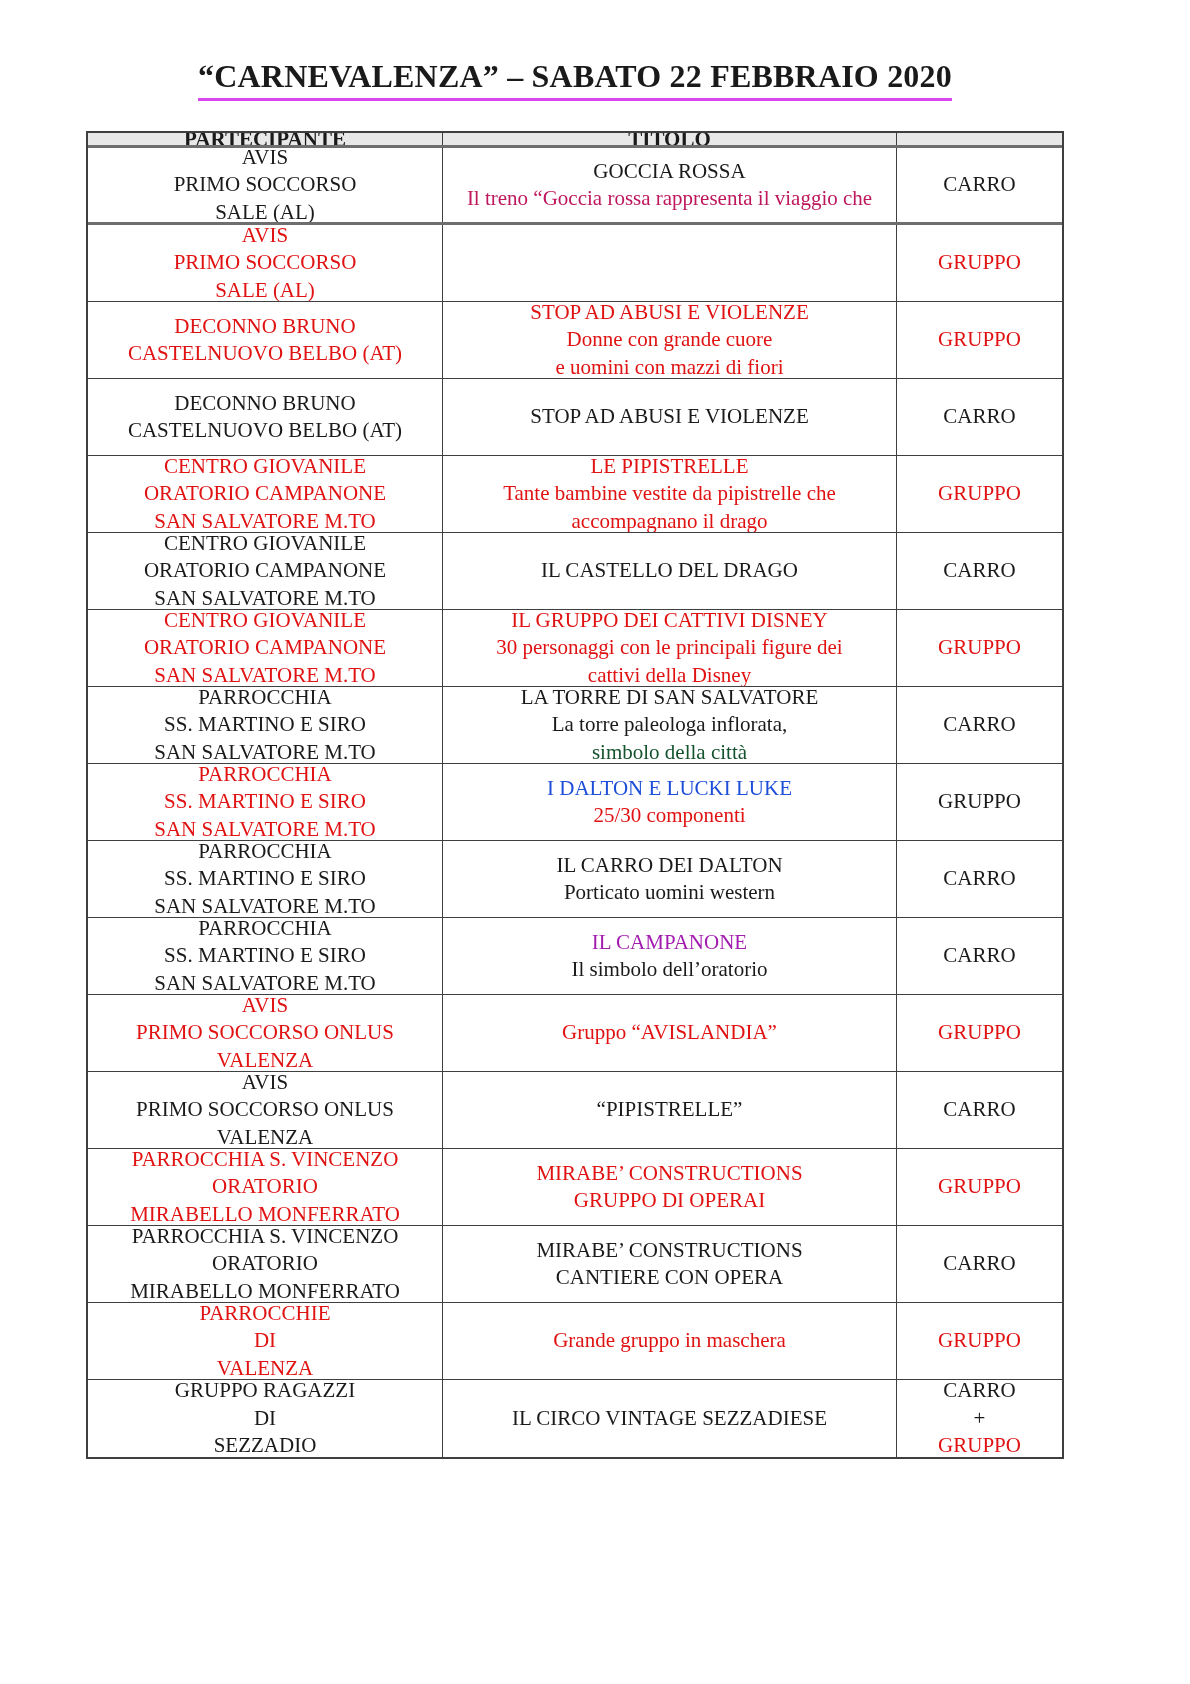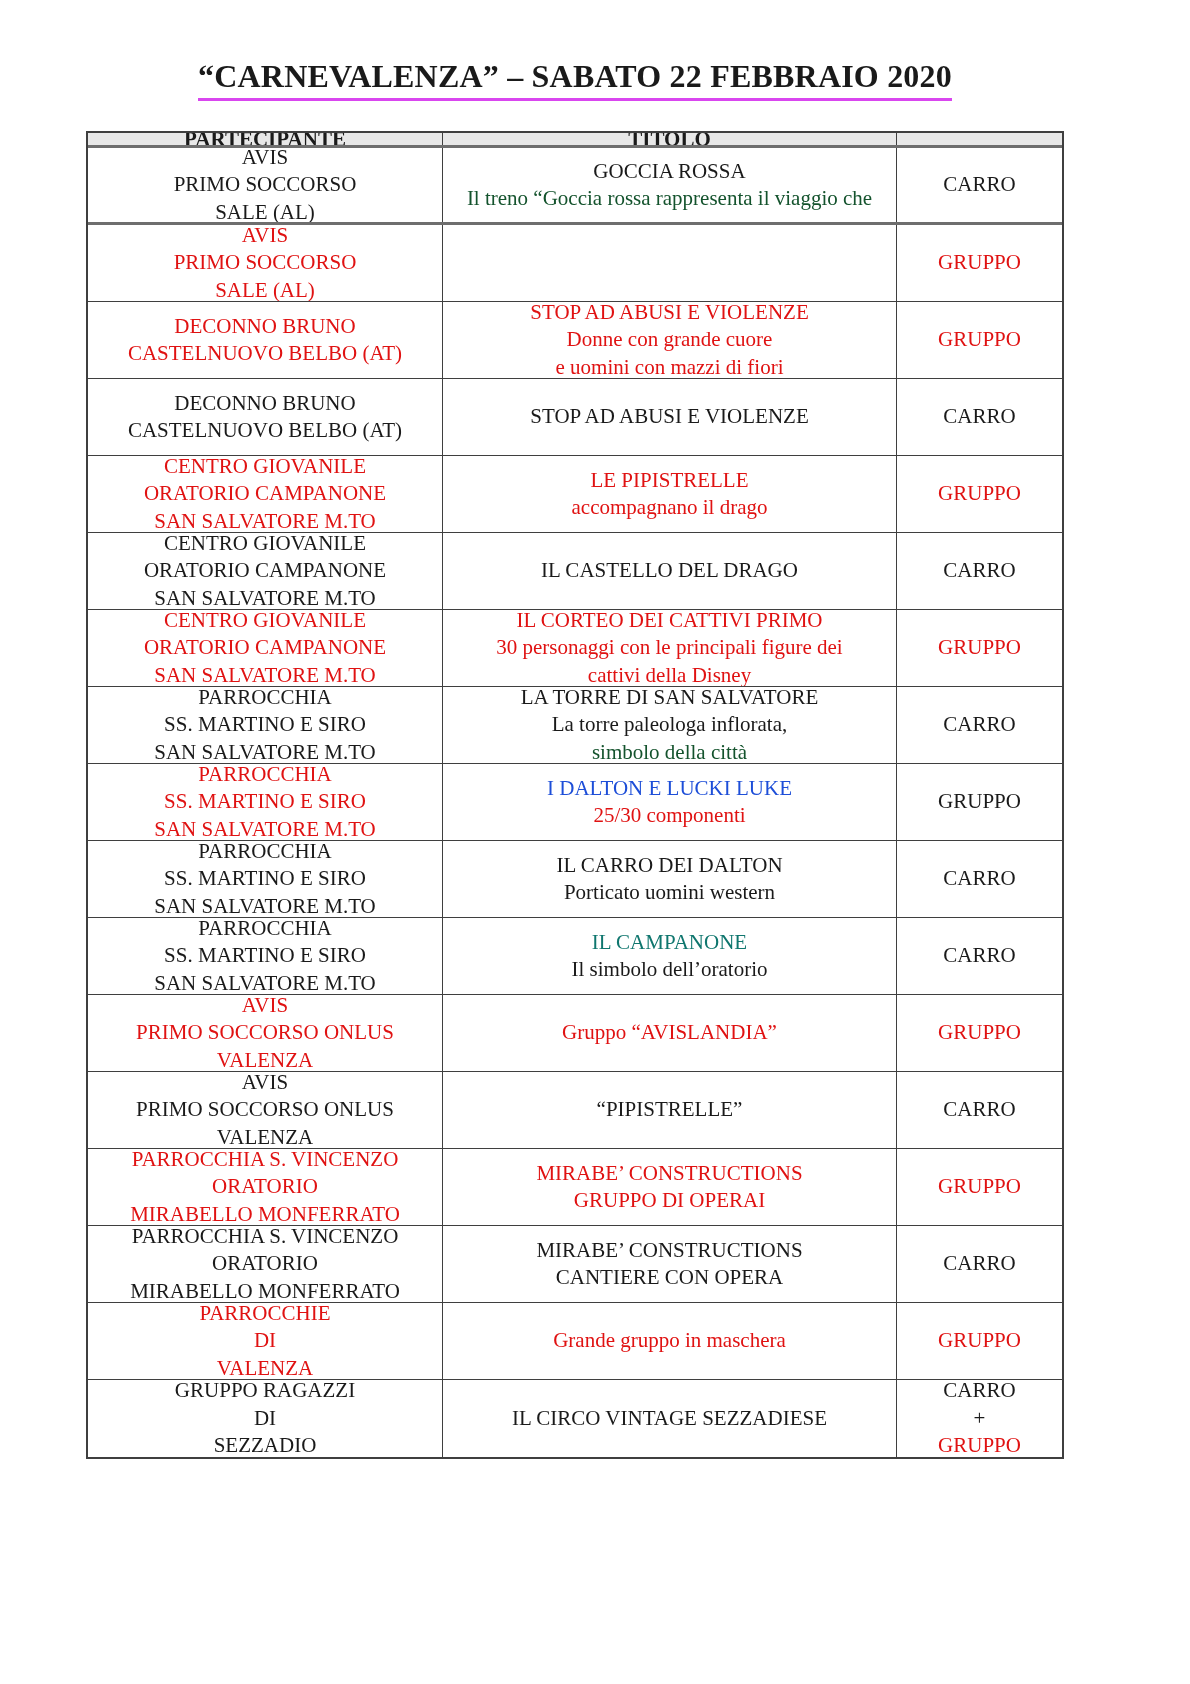--- a/index.html
+++ b/index.html
@@ -75,21 +75,21 @@
     </div>
     <div id="rows">
         <div class="row body-row thick">
           <div class="cell c1">
             <div class="line" style="color: rgb(26, 26, 26);">AVIS</div>
             <div class="line" style="color: rgb(26, 26, 26);">PRIMO SOCCORSO</div>
             <div class="line" style="color: rgb(26, 26, 26);">SALE (AL)</div>
           </div>
           <div class="cell c2">
             <div class="line" style="color: rgb(26, 26, 26);">GOCCIA ROSSA</div>
-            <div class="line" style="color: #14532d;">Il treno “Goccia rossa rappresenta il viaggio che</div>
+            <div class="line" style="color: #be185d;">Il treno “Goccia rossa rappresenta il viaggio che</div>
           </div>
           <div class="cell c3">
             <div class="line" style="color: rgb(26, 26, 26);">CARRO</div>
           </div>
         </div>
         <div class="row body-row">
           <div class="cell c1">
             <div class="line" style="color: rgb(224, 18, 18);">AVIS</div>
             <div class="line" style="color: rgb(224, 18, 18);">PRIMO SOCCORSO</div>
             <div class="line" style="color: rgb(224, 18, 18);">SALE (AL)</div>
@@ -126,20 +126,21 @@
           </div>
         </div>
         <div class="row body-row">
           <div class="cell c1">
             <div class="line" style="color: rgb(224, 18, 18);">CENTRO GIOVANILE</div>
             <div class="line" style="color: rgb(224, 18, 18);">ORATORIO CAMPANONE</div>
             <div class="line" style="color: rgb(224, 18, 18);">SAN SALVATORE M.TO</div>
           </div>
           <div class="cell c2">
             <div class="line" style="color: rgb(224, 18, 18);">LE PIPISTRELLE</div>
+            <div class="line" style="color: rgb(224, 18, 18);">Tante bambine vestite da pipistrelle che</div>
             <div class="line" style="color: rgb(224, 18, 18);">accompagnano il drago</div>
           </div>
           <div class="cell c3">
             <div class="line" style="color: rgb(224, 18, 18);">GRUPPO</div>
           </div>
         </div>
         <div class="row body-row">
           <div class="cell c1">
             <div class="line" style="color: rgb(26, 26, 26);">CENTRO GIOVANILE</div>
             <div class="line" style="color: rgb(26, 26, 26);">ORATORIO CAMPANONE</div>
@@ -152,21 +153,21 @@
             <div class="line" style="color: rgb(26, 26, 26);">CARRO</div>
           </div>
         </div>
         <div class="row body-row">
           <div class="cell c1">
             <div class="line" style="color: rgb(224, 18, 18);">CENTRO GIOVANILE</div>
             <div class="line" style="color: rgb(224, 18, 18);">ORATORIO CAMPANONE</div>
             <div class="line" style="color: rgb(224, 18, 18);">SAN SALVATORE M.TO</div>
           </div>
           <div class="cell c2">
-            <div class="line" style="color: rgb(224, 18, 18);">IL CORTEO DEI CATTIVI PRIMO</div>
+            <div class="line" style="color: rgb(224, 18, 18);">IL GRUPPO DEI CATTIVI DISNEY</div>
             <div class="line" style="color: rgb(224, 18, 18);">30 personaggi con le principali figure dei</div>
             <div class="line" style="color: rgb(224, 18, 18);">cattivi della Disney</div>
           </div>
           <div class="cell c3">
             <div class="line" style="color: rgb(224, 18, 18);">GRUPPO</div>
           </div>
         </div>
         <div class="row body-row">
           <div class="cell c1">
             <div class="line" style="color: rgb(26, 26, 26);">PARROCCHIA</div>
@@ -210,21 +211,21 @@
             <div class="line" style="color: rgb(26, 26, 26);">CARRO</div>
           </div>
         </div>
         <div class="row body-row">
           <div class="cell c1">
             <div class="line" style="color: rgb(26, 26, 26);">PARROCCHIA</div>
             <div class="line" style="color: rgb(26, 26, 26);">SS. MARTINO E SIRO</div>
             <div class="line" style="color: rgb(26, 26, 26);">SAN SALVATORE M.TO</div>
           </div>
           <div class="cell c2">
-            <div class="line" style="color: #0f766e;">IL CAMPANONE</div>
+            <div class="line" style="color: #a21caf;">IL CAMPANONE</div>
             <div class="line" style="color: rgb(26, 26, 26);">Il simbolo dell’oratorio</div>
           </div>
           <div class="cell c3">
             <div class="line" style="color: rgb(26, 26, 26);">CARRO</div>
           </div>
         </div>
         <div class="row body-row">
           <div class="cell c1">
             <div class="line" style="color: rgb(224, 18, 18);">AVIS</div>
             <div class="line" style="color: rgb(224, 18, 18);">PRIMO SOCCORSO ONLUS</div>

